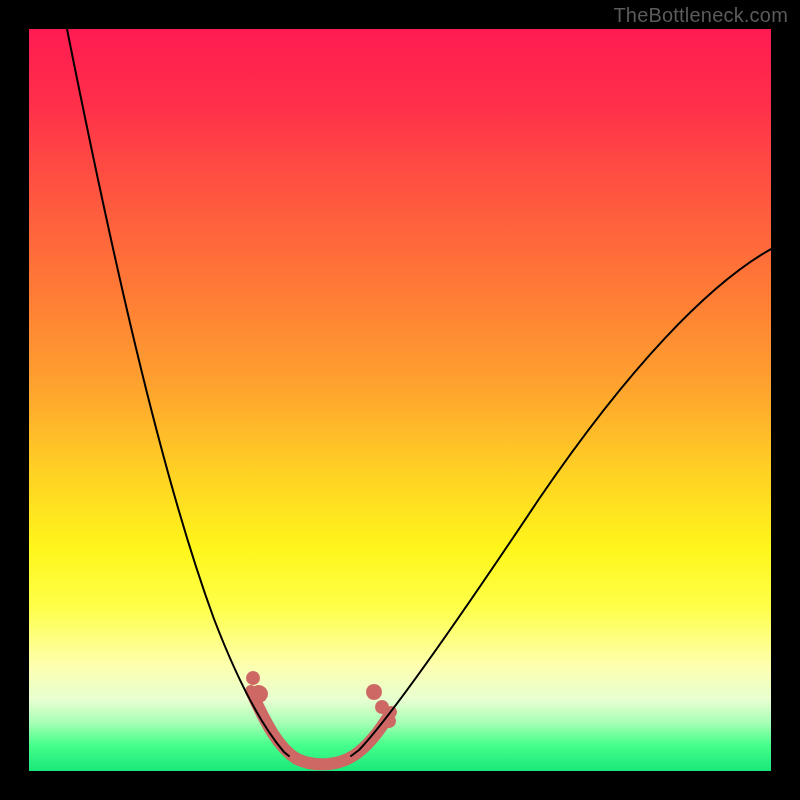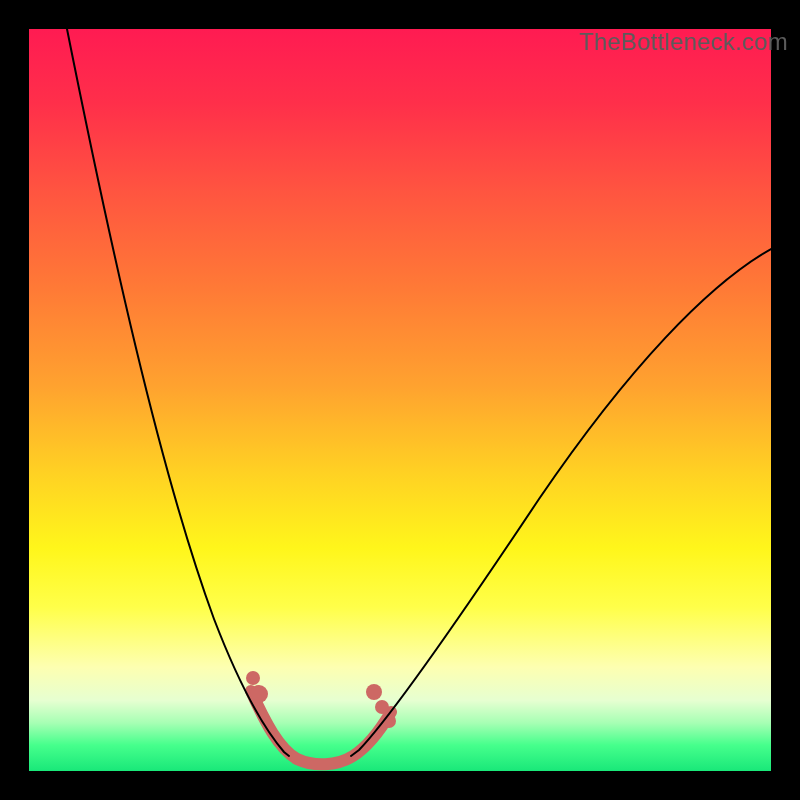--- a/index.html
+++ b/index.html
@@ -23,25 +23,24 @@
     position: absolute;
     left: 0; top: 0;
     width: 742px;
     height: 742px;
   }
   .watermark {
     position: absolute;
     top: 4px;
     right: 12px;
     color: #5b5b5b;
-    font-size: 24px;
+    font-size: 20px;
     font-weight: 500;
     letter-spacing: 0.2px;
     user-select: none;
-    margin-top: 24px;
   }
   svg.curves {
     position: absolute;
     left: 0; top: 0;
     width: 742px;
     height: 742px;
   }
 </style>
 </head>
 <body>

